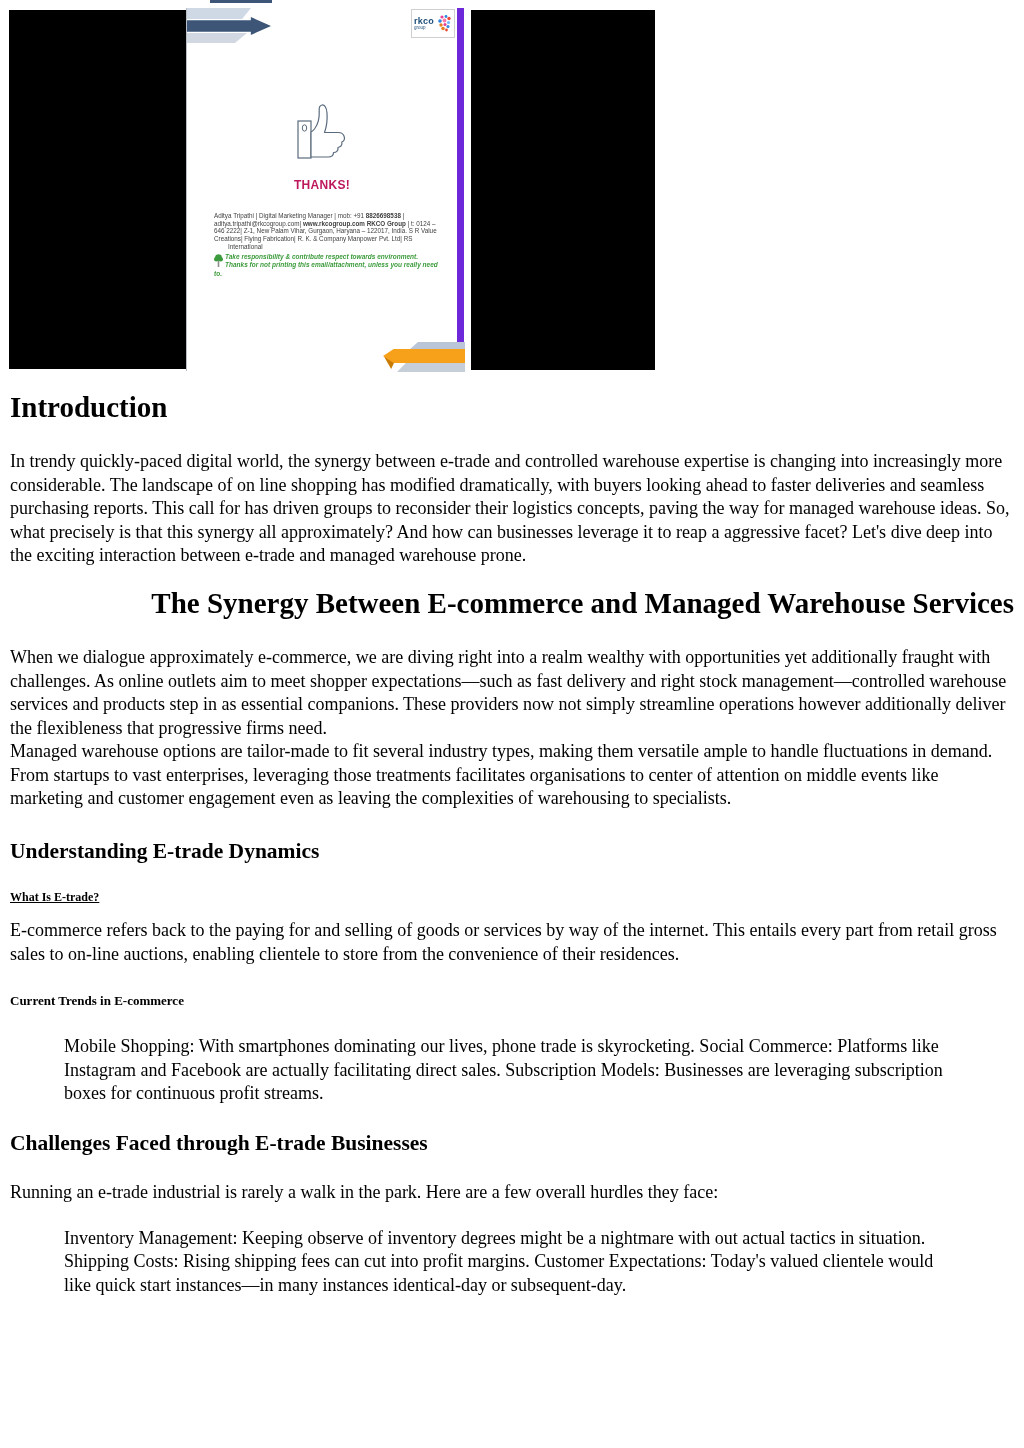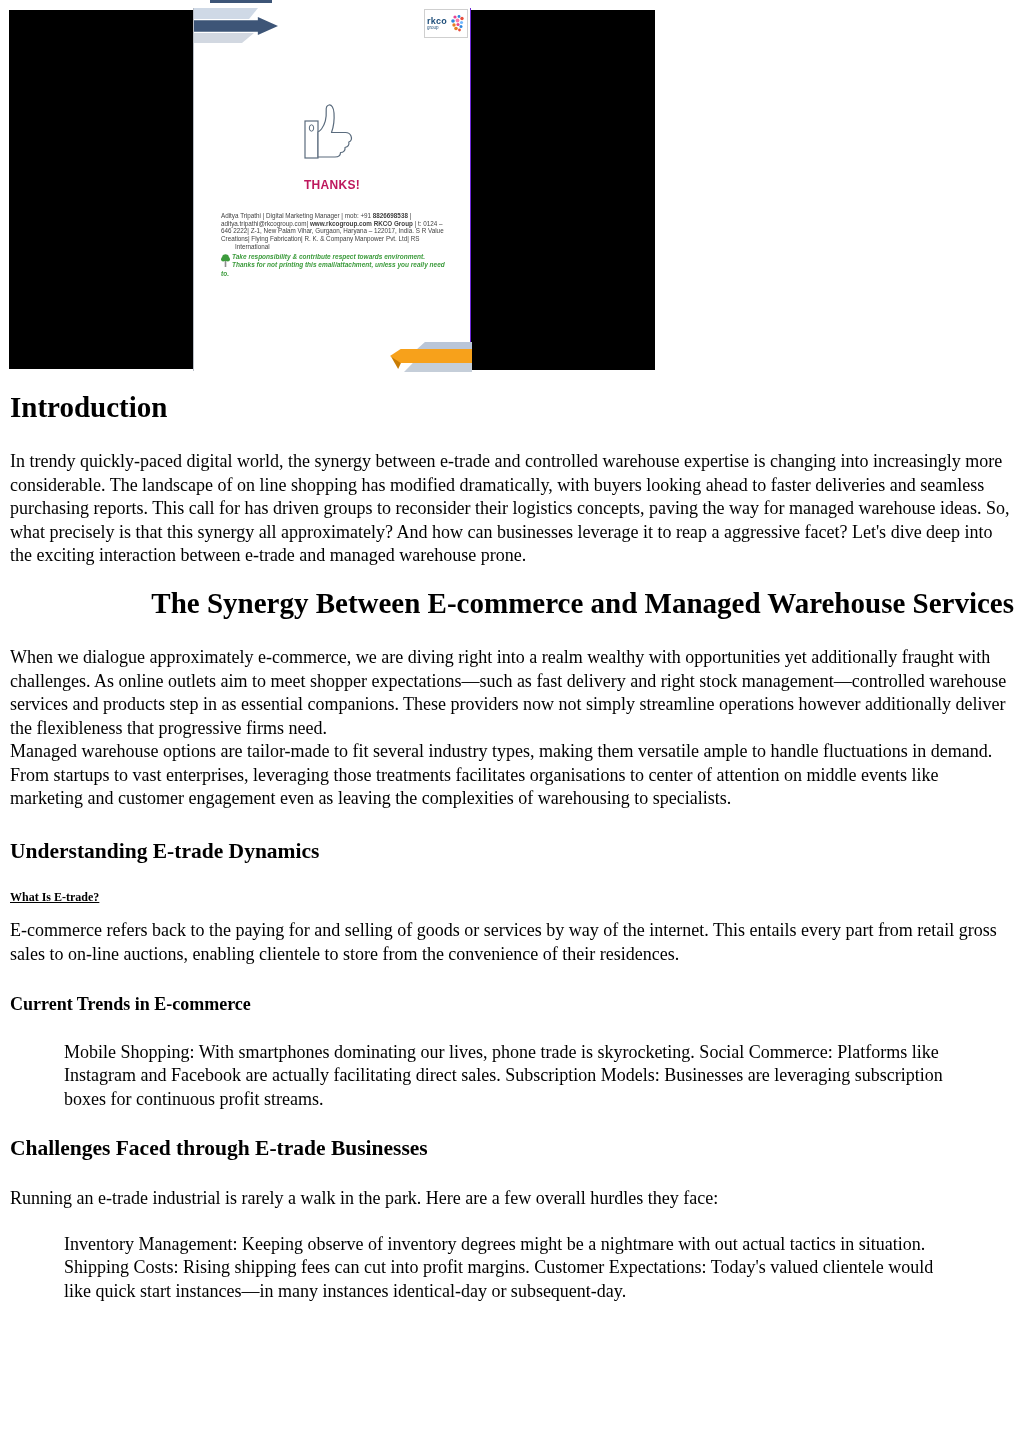--- a/index.html
+++ b/index.html
@@ -7,22 +7,22 @@
   body {
     width:1024px; height:1448px; overflow:hidden;
     font-family:"Liberation Serif", serif; color:#000;
   }
 
   
   .hero { position:relative; margin:8px 0 0 8px; width:647px; height:363px; }
   .top-sliver { position:absolute; left:202px; top:-8px; width:62px; height:3px; background:#3d5577; }
   .black-left  { position:absolute; left:1px;  top:2px; width:184px; height:359px; background:#000; }
   .black-right { position:absolute; left:463px; top:2px; width:184px; height:360px; background:#000; }
-  .slide { position:absolute; left:185px; top:0; width:278px; height:363px; background:#fff;
-           border-left:1px solid #b9bec6; border-right:1px solid #6d28d9; }
+  .slide { position:absolute; left:178px; top:0; width:278px; height:363px; background:#fff;
+           border-left:1px solid #b9bec6; border-right:7px solid #6d28d9; }
 
   .band-top-1 { position:absolute; left:0; top:0;  width:64px; height:11px; background:#cfd9e6;
                 clip-path:polygon(0 0,100% 0,86% 100%,0 100%); }
   .arrow-navy { position:absolute; left:0; top:9px; width:84px; height:18px; background:#3d5577;
                 clip-path:polygon(0 18%,76% 18%,76% 0,100% 50%,76% 100%,76% 82%,0 82%); }
   .band-top-2 { position:absolute; left:0; top:25px; width:60px; height:10px; background:#d2d8e1;
                 clip-path:polygon(0 0,100% 0,80% 100%,0 100%); }
 
   .logo-box { position:absolute; right:2px; top:1px; width:44px; height:29px; background:#fff;
               border:1px solid #cfcfcf; display:flex; align-items:center; justify-content:center; gap:2px; }
@@ -57,21 +57,21 @@
                 clip-path:polygon(13% 0,100% 0,100% 100%,13% 100%,0 50%); }
   .band-bot-2 { position:absolute; left:210px; top:355px; width:68px; height:9px; background:#c5ced9;
                 clip-path:polygon(13% 0,100% 0,100% 100%,0 100%); }
 
   
   .article { margin:0 10px; }
   .article p, .article blockquote { font-size:18px; line-height:23.5px; }
   h1 { font-size:29px; line-height:1.15; }
   h2 { font-size:21.5px; line-height:1.15; }
   h3 { font-size:12px;  line-height:1.15;text-decoration:underline; }
-  h4 { font-size:18px; line-height:1.15; }
+  h4 { font-size:13px; line-height:1.15; }
 
   .h1-intro     { margin-top:20px; }
   .p-intro      { margin-top:26px; }
   .h1-synergy   { margin-top:19px;text-align:right; }
   .p-synergy1   { margin-top:26px; }
   .p-synergy2   { }
   .h2-dynamics  { margin-top:28px; }
   .h3-what      { margin-top:28px; }
   .p-what       { margin-top:14px; }
   .h4-trends    { margin-top:28px; }

